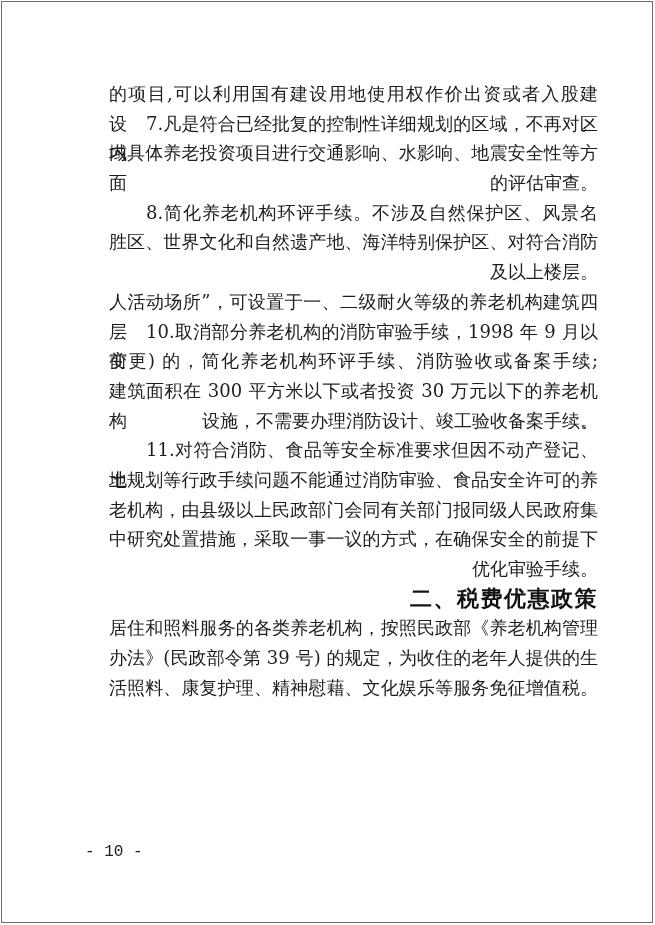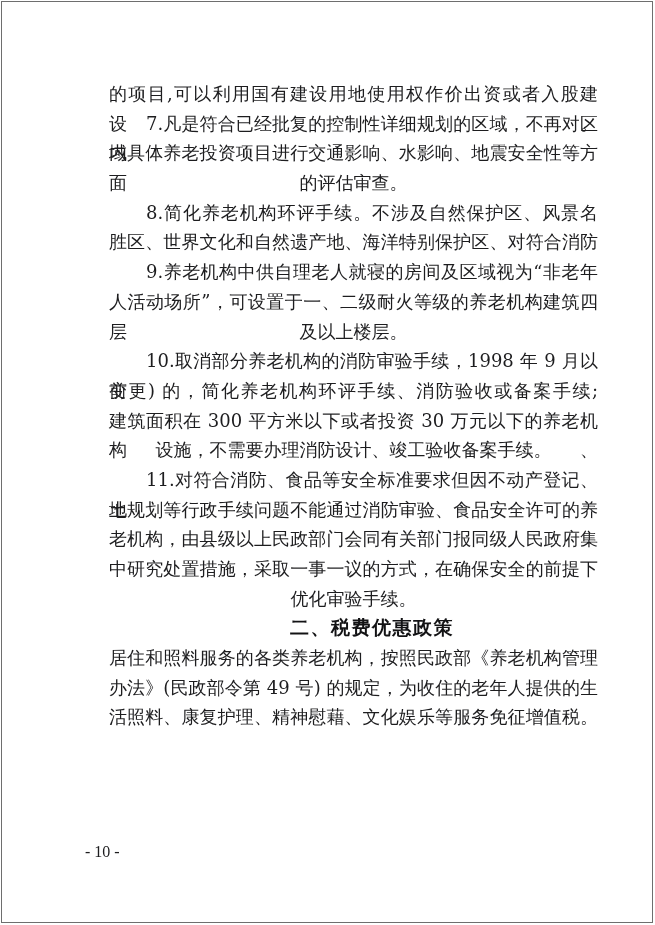--- a/index.html
+++ b/index.html
@@ -29,73 +29,72 @@
     left: 85px;
     top: 79px;
     width: 489px;
     margin-left: 24px;
   }
   .line {
     height: 29.7px;
     line-height: 29.7px;
     font-size: 18px;
     color: #1d1d1f;
-    text-align: center;
+    text-align: right;
     overflow: visible;
   }
   .line.fill {
     text-align: justify;
     text-align-last: justify;
     text-justify: inter-character;
   }
   .line.indent {
     text-indent: 37px;
   }
   .line.heading {
     font-family: "DejaVu Sans", sans-serif;
     font-weight: bold;
-    font-size: 19px;
+    font-size: 22px;
     letter-spacing: 1.5px;
     color: #121214;
   }
   .page-number {
     position: absolute;
     left: 85px;
     top: 842px;
     font-size: 16px;
     line-height: 20px;
     color: #1d1d1f;
-    font-family: Liberation Serif, serif;
+    font-family: Liberation Mono, monospace;
   }
 </style>
 </head>
 <body>
 
 <div class="canvas">
   <div class="page-frame"></div>
 
   <div class="text-block">
       <div class="line fill">的项目,可以利用国有建设用地使用权作价出资或者入股建设。</div>
       <div class="line indent fill">7.凡是符合已经批复的控制性详细规划的区域，不再对区域</div>
       <div class="line fill">内具体养老投资项目进行交通影响、水影响、地震安全性等方面</div>
       <div class="line">的评估审查。</div>
       <div class="line indent fill">8.简化养老机构环评手续。不涉及自然保护区、风景名</div>
       <div class="line fill">胜区、世界文化和自然遗产地、海洋特别保护区、对符合消防</div>
-      <div class="line indent fill">9.养老机构中供自理老人就寝的房间及区域视为“非老年</div>
+      <div class="line">及以上楼层。</div>
       <div class="line fill">人活动场所”，可设置于一、二级耐火等级的养老机构建筑四层</div>
-      <div class="line">及以上楼层。</div>
       <div class="line indent fill">10.取消部分养老机构的消防审验手续，1998 年 9 月以前</div>
       <div class="line fill">变更) 的，简化养老机构环评手续、消防验收或备案手续;</div>
       <div class="line fill">建筑面积在 300 平方米以下或者投资 30 万元以下的养老机构、</div>
       <div class="line">设施，不需要办理消防设计、竣工验收备案手续。</div>
       <div class="line indent fill">11.对符合消防、食品等安全标准要求但因不动产登记、土</div>
       <div class="line fill">地规划等行政手续问题不能通过消防审验、食品安全许可的养</div>
       <div class="line fill">老机构，由县级以上民政部门会同有关部门报同级人民政府集</div>
       <div class="line fill">中研究处置措施，采取一事一议的方式，在确保安全的前提下</div>
       <div class="line">优化审验手续。</div>
       <div class="line heading indent">二、税费优惠政策</div>
       <div class="line fill">居住和照料服务的各类养老机构，按照民政部《养老机构管理</div>
-      <div class="line fill">办法》(民政部令第 49 号) 的规定，为收住的老年人提供的生</div>
+      <div class="line fill">办法》(民政部令第 39 号) 的规定，为收住的老年人提供的生</div>
       <div class="line fill">活照料、康复护理、精神慰藉、文化娱乐等服务免征增值税。</div>
     </div>
 
   <div class="page-number">- 10 -</div>
 </div>
 
 </body></html>

